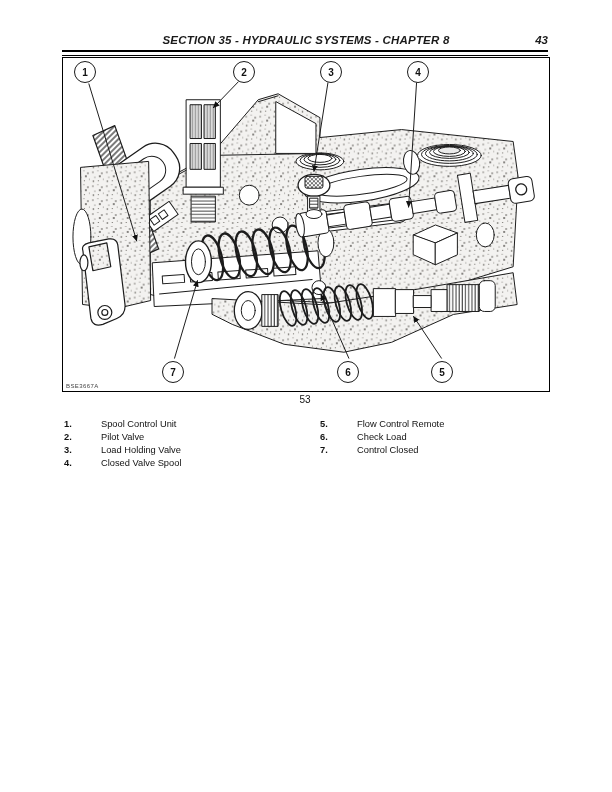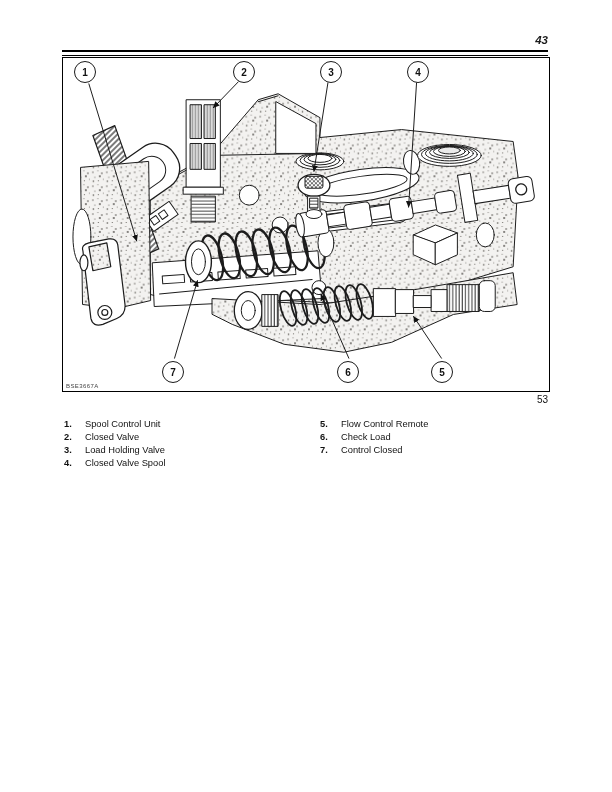--- a/index.html
+++ b/index.html
@@ -28,40 +28,41 @@
     position:absolute; width:22px; height:22px; box-sizing:border-box;
     border:1.4px solid #1a1a1a; border-radius:50%; background:#fff;
     display:flex; align-items:center; justify-content:center;
     font-size:10px; font-weight:bold; color:#111; z-index:3;
   }
   .image-code {
     position:absolute; left:3px; bottom:2px; font-size:6px; color:#444;
     letter-spacing:.4px; z-index:3;
   }
   .figure-number {
-    position:absolute; top:394px; left:62px; width:486px; text-align:right;
+    position:absolute; top:394px; left:62px; width:486px; text-align:center;
     font-size:10px; color:#111;
   }
   .figure-caption {
     position:absolute; top:406px; left:62px; width:486px; text-align:center;
     font-weight:bold; font-size:9.3px; color:#111;
   }
   .legend { position:absolute; top:418px; left:64px; width:486px; font-size:9.3px; }
   .legend-col { position:absolute; top:0; }
   .legend-col.left  { left:0; }
   .legend-col.right { left:256px; }
   .legend-row { display:flex; height:13px; line-height:13px; }
   .legend-num { font-weight:bold; width:13px; }
-  .legend-label { margin-left:8px; }
+  .legend-label { margin-left:24px; }
 </style>
 </head>
 <body>
 
 <div class="page">
 
+  <div class="header-title">SECTION 35 - HYDRAULIC SYSTEMS - CHAPTER 8</div>
   <div class="header-page-number">43</div>
   <div class="header-rule"></div>
 
   <div class="figure-frame">
 
     <svg width="486" height="333" viewBox="0 0 488 335" preserveAspectRatio="none">
       <defs>
         <pattern id="stip" width="14" height="14" patternUnits="userSpaceOnUse">
           <rect width="14" height="14" fill="#f3f2f0"></rect>
           <circle cx="2" cy="3" r="0.7" fill="#55524e"></circle>
@@ -289,21 +290,21 @@
 
 
   <div class="legend">
     <div class="legend-col left">
       <div class="legend-row">
         <span class="legend-num">1.</span>
         <span class="legend-label">Spool Control Unit</span>
       </div>
       <div class="legend-row">
         <span class="legend-num">2.</span>
-        <span class="legend-label">Closed Valve</span>
+        <span class="legend-label">Pilot Valve</span>
       </div>
       <div class="legend-row">
         <span class="legend-num">3.</span>
         <span class="legend-label">Load Holding Valve</span>
       </div>
       <div class="legend-row">
         <span class="legend-num">4.</span>
         <span class="legend-label">Closed Valve Spool</span>
       </div>
     </div>

